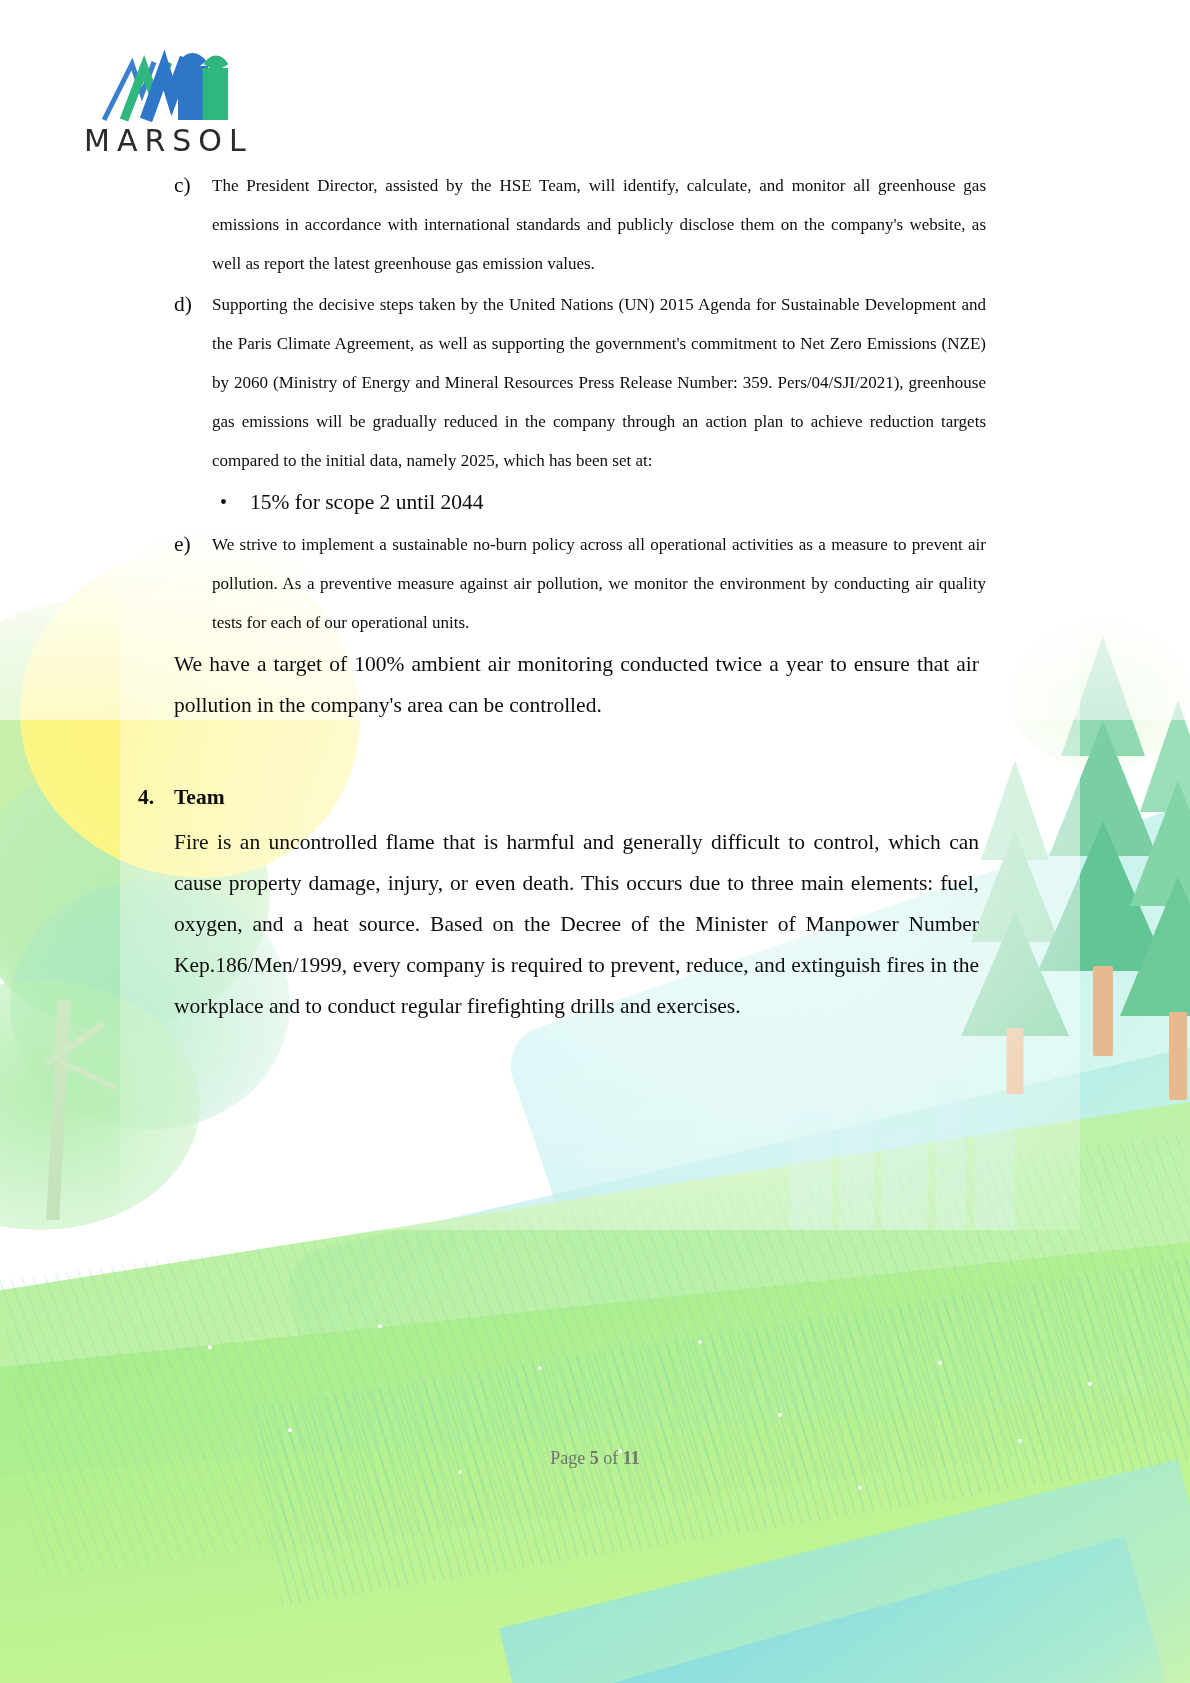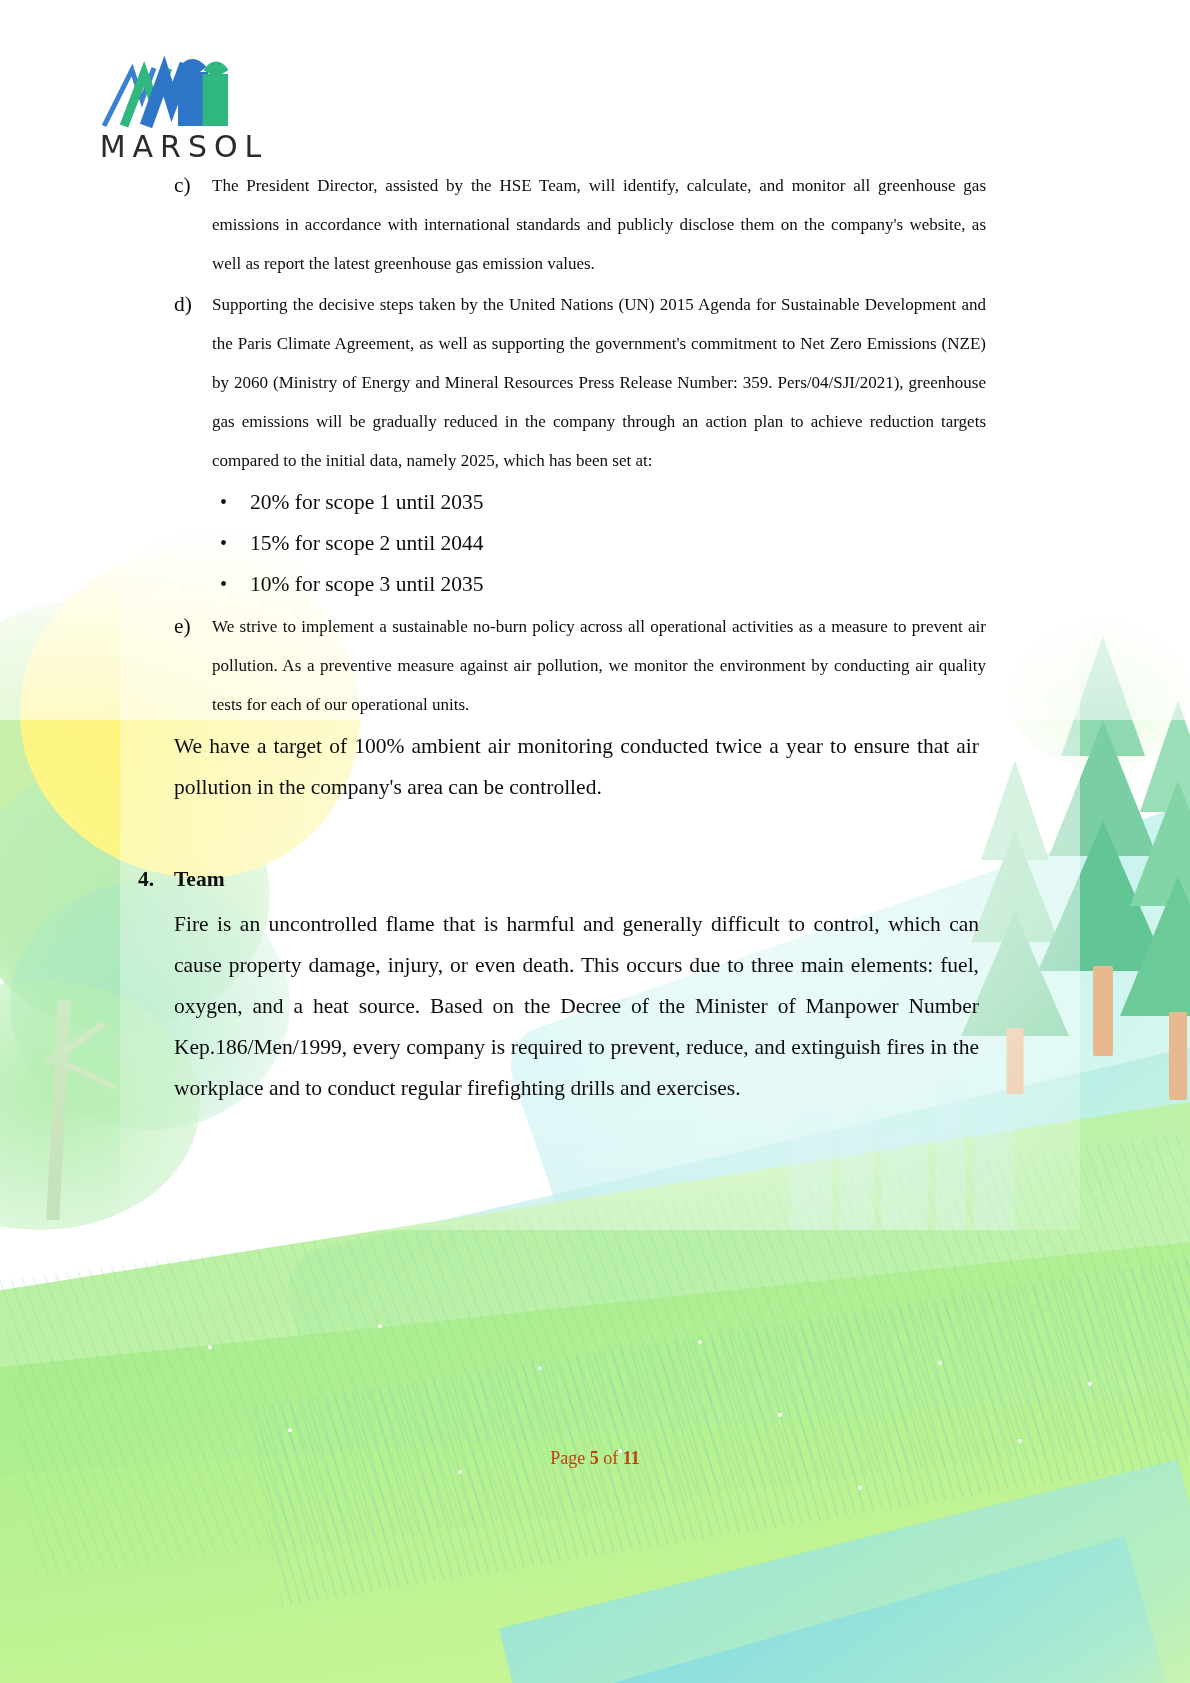--- a/index.html
+++ b/index.html
@@ -237,22 +237,22 @@
   }
 
   
   .content {
     position:relative; z-index:5;
     width:1190px; height:1683px;
   }
 
   
   .logo-block {
-    position:absolute; left:84px; top:56px;
-    width:200px; height:116px;text-align:center;
+    position:absolute; left:84px; top:50px;
+    width:200px; height:116px;
   }
   .logo-mark { position:relative; width:126px; height:72px; margin-left:18px; }
   .logo-word {
     margin-top:4px;
     font-family:"DejaVu Sans", sans-serif;
     font-size:30px; letter-spacing:7px; font-weight:400;
     color:#2b2b2b; line-height:1;
   }
 
   
@@ -316,21 +316,21 @@
     font-size:21.5px; line-height:41px;
     text-align:justify;
     color:#0d0d0d;
   }
 
   
   .footer {
     position:absolute; left:0; top:1448px; width:1190px;
     text-align:center;
     font-size:18px;
-    color:#c2410c;
+    color:#737373;
     font-family:"Liberation Serif", serif;
   }
   .footer b { font-weight:bold; }
 </style>
 </head>
 <body>
 
 <div class="page">
 
   <div class="bg-art">
@@ -425,23 +425,21 @@
         <div class="clause-marker">c)</div>
         <div class="clause-body">The President Director, assisted by the HSE Team, will identify, calculate, and monitor all greenhouse gas emissions in accordance with international standards and publicly disclose them on the company's website, as well as report the latest greenhouse gas emission values.</div>
       </div>
 
       <div class="clause">
         <div class="clause-marker">d)</div>
         <div class="clause-body">Supporting the decisive steps taken by the United Nations (UN) 2015 Agenda for Sustainable Development and the Paris Climate Agreement, as well as supporting the government's commitment to Net Zero Emissions (NZE) by 2060 (Ministry of Energy and Mineral Resources Press Release Number: 359. Pers/04/SJI/2021), greenhouse gas emissions will be gradually reduced in the company through an action plan to achieve reduction targets compared to the initial data, namely 2025, which has been set at:</div>
       </div>
 
       <ul class="bullets">
-        <li>20% for scope 1 until 2035</li>
         <li>15% for scope 2 until 2044</li>
-        <li>10% for scope 3 until 2035</li>
       </ul>
 
       <div class="clause" style="margin-top:2px;">
         <div class="clause-marker">e)</div>
         <div class="clause-body">We strive to implement a sustainable no-burn policy across all operational activities as a measure to prevent air pollution. As a preventive measure against air pollution, we monitor the environment by conducting air quality tests for each of our operational units.</div>
       </div>
 
       <p class="para-indent">We have a target of 100% ambient air monitoring conducted twice a year to ensure that air pollution in the company's area can be controlled.</p>
 
       <div class="section-head">

